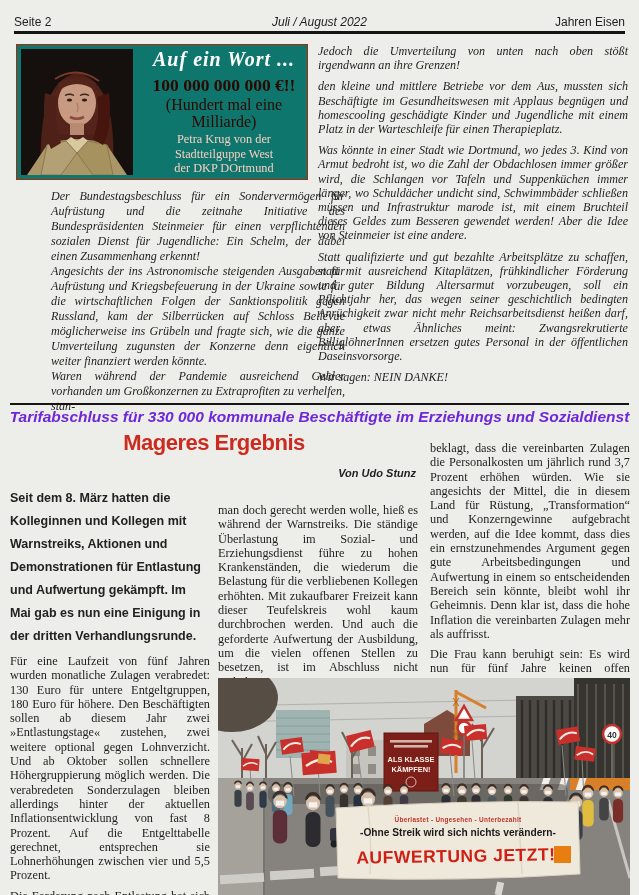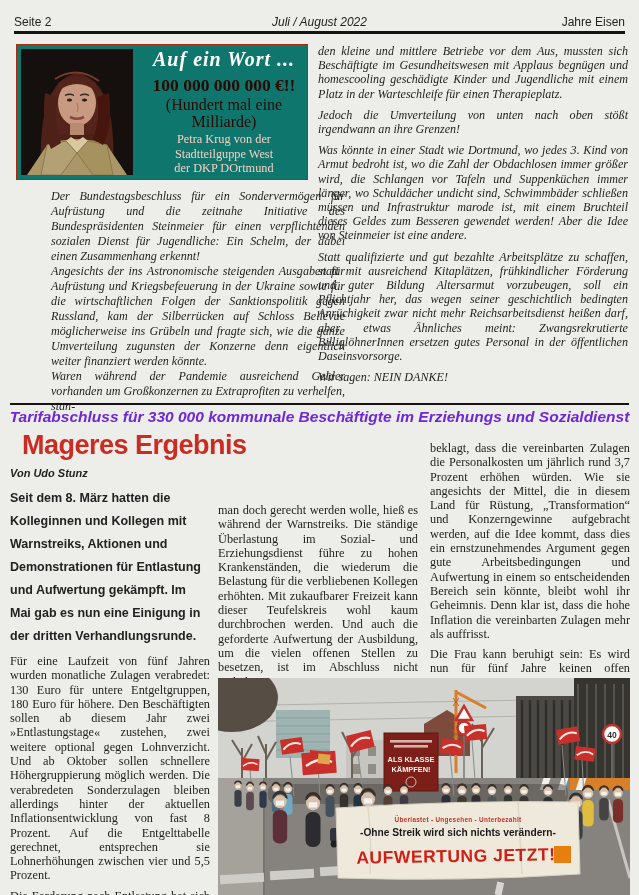--- a/index.html
+++ b/index.html
@@ -33,24 +33,24 @@
   .a1-left p{margin:0;}
   .a1-right{position:absolute;left:318px;top:44px;width:310px;line-height:14.2px;}
   .a1-right p{margin:0 0 7px 0;}
 
   .rule2{position:absolute;top:403px;left:10px;right:10px;height:2px;background:#141414;}
 
   
   .kicker{position:absolute;top:408px;left:0;right:0;text-align:center;
           font-family:"Liberation Sans",sans-serif;font-style:italic;font-weight:600;
           font-size:15.5px;color:#6d28d9;}
-  .a2-title{position:absolute;top:430px;left:22px;width:406px;
-            font-family:"Liberation Sans",sans-serif;font-weight:bold;font-size:27px;
+  .a2-title{position:absolute;top:430px;left:11px;width:406px;text-align:center;
+            font-family:"Liberation Sans",sans-serif;font-weight:bold;font-size:22px;
             letter-spacing:-0.5px;color:#cb2b20;}
-  .a2-byline{position:absolute;top:467px;left:10px;width:406px;text-align:left;
+  .a2-byline{position:absolute;top:467px;left:10px;width:406px;text-align:right;
              font-family:"Liberation Sans",sans-serif;font-weight:bold;font-style:italic;
              font-size:11px;color:#222;}
   .col{position:absolute;overflow:hidden;font-size:12.3px;line-height:14.3px;text-align:justify;}
   .col p{margin:0 0 6px 0;}
   .col1{left:10px;top:487px;width:200px;height:408px;}
   .col2{left:218px;top:503px;width:200px;height:191px;}
   .col3{left:430px;top:441px;width:200px;height:237px;}
   .lead{font-family:"Liberation Sans",sans-serif;font-weight:bold;font-size:12.5px;
         line-height:23px;text-align:left;margin:0 0 7px 0;color:#222;}
 
@@ -59,21 +59,21 @@
   .demo svg{display:block;}
 </style>
 </head>
 <body>
 
 <div class="page">
 
   <div class="hdr">
     <span class="l">Seite 2</span>
     <span class="c">Juli / August 2022</span>
-    <span class="r">Jahre Eisen</span>
+    <span class="r">Jahren Eisen</span>
   </div>
   <div class="rule1"></div>
 
   <div class="wordbox">
     <div class="photo">
       <svg width="112" height="126" viewBox="0 0 112 126">
         <rect x="0" y="0" width="112" height="126" fill="#15100e"></rect>
         <path d="M20,120 C18,70 26,30 56,24 C88,30 94,72 92,120 Z" fill="#4e2118"></path>
         <path d="M30,45 q26,-22 52,0 q4,26 -6,40 L38,86 q-10,-16 -8,-41 Z" fill="#54241a"></path>
         <ellipse cx="56" cy="54" rx="19" ry="23" fill="#c89a82"></ellipse>
@@ -105,22 +105,22 @@
       </div>
     </div>
   </div>
 
   <div class="a1 a1-left">
     <p>Der Bundestagsbeschluss für ein Sondervermögen für Aufrüstung und die zeitnahe Initiative des Bundespräsidenten Steinmeier für einen verpflichtenden sozialen Dienst für Jugendliche: Ein Schelm, der dabei einen Zusammenhang erkennt!</p>
     <p>Angesichts der ins Astronomische steigenden Ausgaben für Aufrüstung und Kriegsbefeuerung in der Ukraine sowie für die wirtschaftlichen Folgen der Sanktionspolitik gegen Russland, kam der Silberrücken auf Schloss Bellevue möglicherweise ins Grübeln und fragte sich, wie die ganze Umverteilung zugunsten der Konzerne denn eigentlich weiter finanziert werden könnte.</p>
     <p>Waren während der Pandemie ausreichend Gelder vorhanden um Großkonzernen zu Extraprofiten zu verhelfen, stan-</p>
   </div>
   <div class="a1 a1-right">
+    <p>Jedoch die Umverteilung von unten nach oben stößt irgendwann an ihre Grenzen!</p>
     <p>den kleine und mittlere Betriebe vor dem Aus, mussten sich Beschäftigte im Gesundheitswesen mit Applaus begnügen und homescooling geschädigte Kinder und Jugendliche mit einem Platz in der Warteschleife für einen Therapieplatz.</p>
-    <p>Jedoch die Umverteilung von unten nach oben stößt irgendwann an ihre Grenzen!</p>
     <p>Was könnte in einer Stadt wie Dortmund, wo jedes 3. Kind von Armut bedroht ist, wo die Zahl der Obdachlosen immer größer wird, die Schlangen vor Tafeln und Suppenküchen immer länger, wo Schuldächer undicht sind, Schwimmbäder schließen müssen und Infrastruktur marode ist, mit einem Bruchteil dieses Geldes zum Besseren gewendet werden! Aber die Idee von Steinmeier ist eine andere.</p>
     <p>Statt qualifizierte und gut bezahlte Arbeitsplätze zu schaffen, statt mit ausreichend Kitaplätzen, frühkindlicher Förderung und guter Bildung Altersarmut vorzubeugen, soll ein Pflichtjahr her, das wegen seiner geschichtlich bedingten Anrüchigkeit zwar nicht mehr Reichsarbeitsdienst heißen darf, aber etwas Ähnliches meint: Zwangsrekrutierte BilliglöhnerInnen ersetzen gutes Personal in der öffentlichen Daseinsvorsorge.</p>
     <p>Wir sagen: NEIN DANKE!</p>
   </div>
 
   <div class="rule2"></div>
 
   <div class="kicker">Tarifabschluss für 330 000 kommunale Beschäftigte im Erziehungs und Sozialdienst</div>
   <div class="a2-title">Mageres Ergebnis</div>
   <div class="a2-byline">Von Udo Stunz</div>

